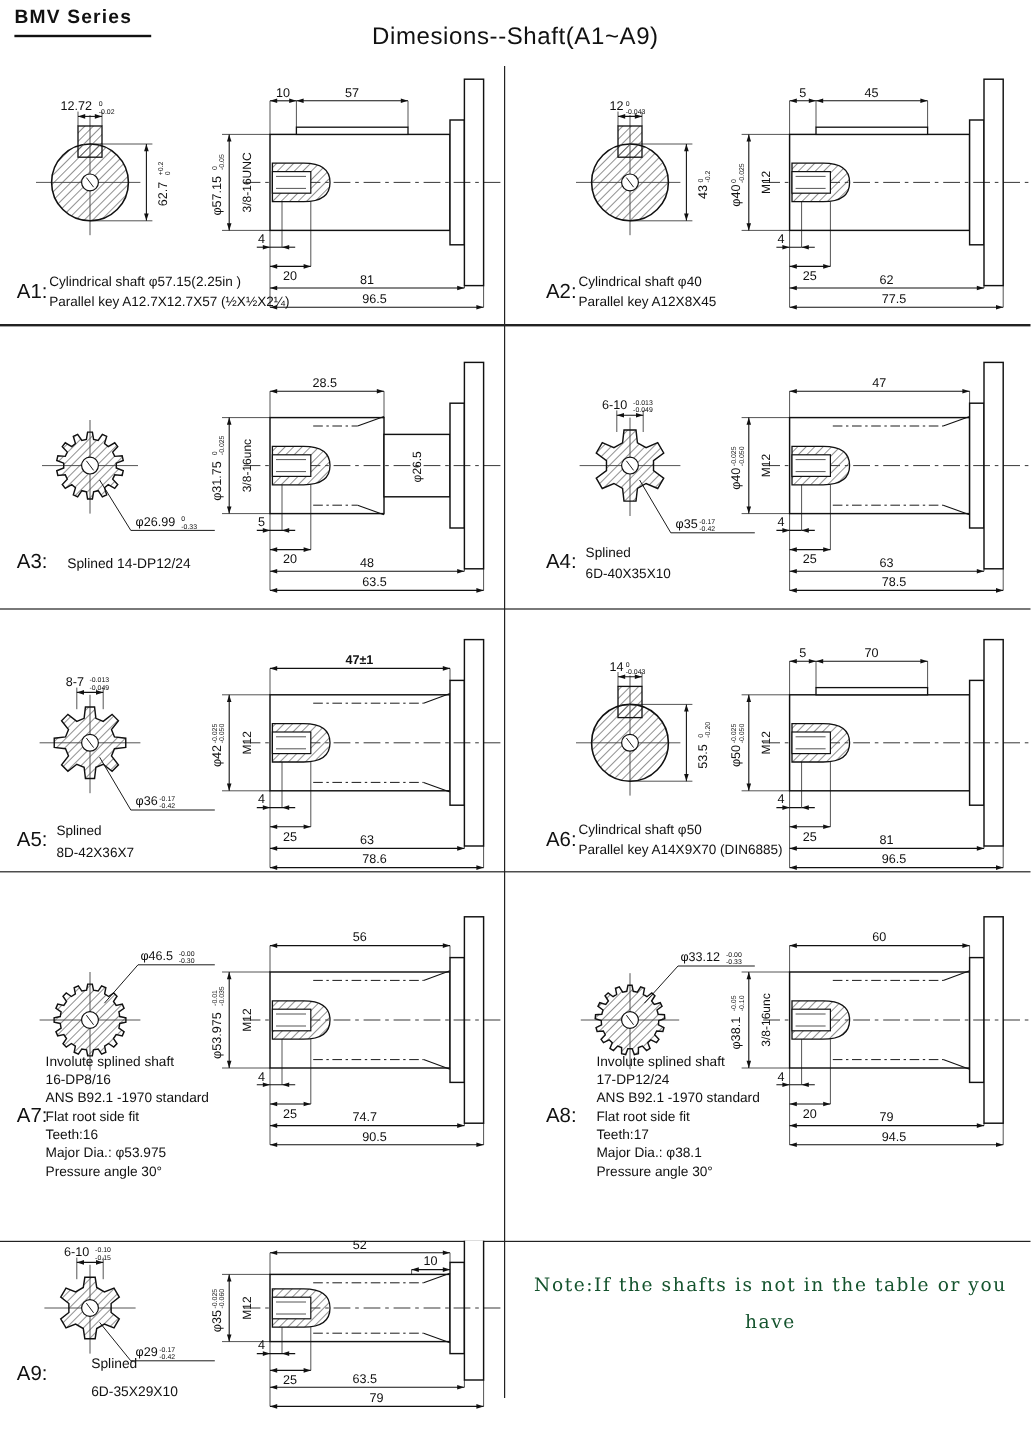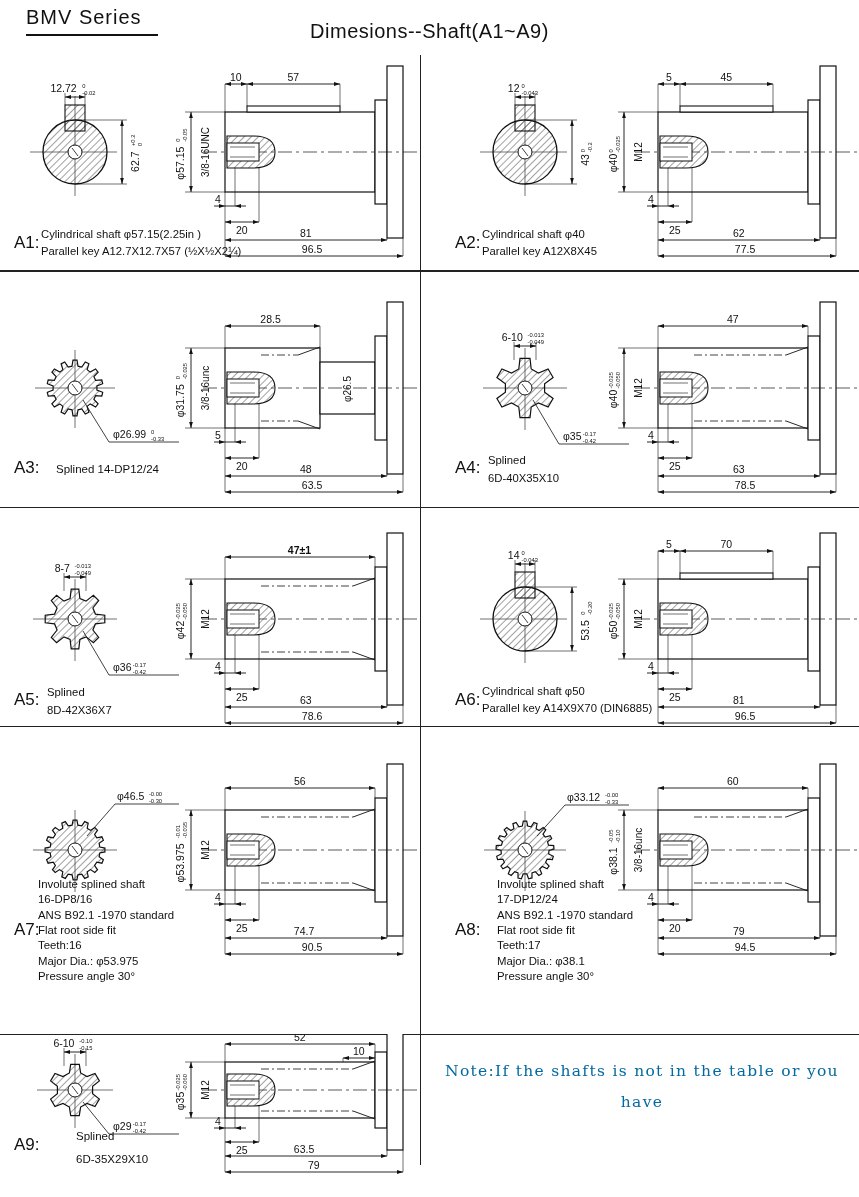--- a/index.html
+++ b/index.html
@@ -1,25 +1,25 @@
 <!DOCTYPE html>
 <html><head>
 <meta charset="utf-8">
 <style>
   html,body{margin:0;padding:0;background:#fff;}
   #page{position:relative;width:859px;height:1197px;background:#fff;overflow:hidden;
         font-family:"Liberation Sans",sans-serif;color:#111;}
   .divider{position:absolute;background:#222;}
   .cell{position:absolute;}
-  .series{position:absolute;left:26px;top:6px;font-size:20px;font-weight:normal;letter-spacing:1px;
+  .series{position:absolute;left:12px;top:6px;font-size:16px;font-weight:bold;letter-spacing:1px;
           border-bottom:2px solid #111;padding:0 16px 5px 0;}
   .title{position:absolute;left:0;right:0;top:20px;text-align:center;font-size:20px;letter-spacing:.5px;}
   .note{position:absolute;left:430px;top:1056px;width:424px;text-align:center;
         font-family:"DejaVu Serif","Liberation Serif",serif;font-size:15.5px;letter-spacing:1.3px;
-        line-height:31px;color:#0369a1;}
+        line-height:31px;color:#14532d;}
   svg text{fill:#111;font-family:"Liberation Sans",sans-serif;}
 </style>
 </head>
 <body>
 
 <div id="page">
   <div class="series">BMV Series</div>
   <div class="title">Dimesions--Shaft(A1~A9)</div>
 
   <div class="divider" style="left:420px;top:55px;width:1px;height:1110px;"></div>

